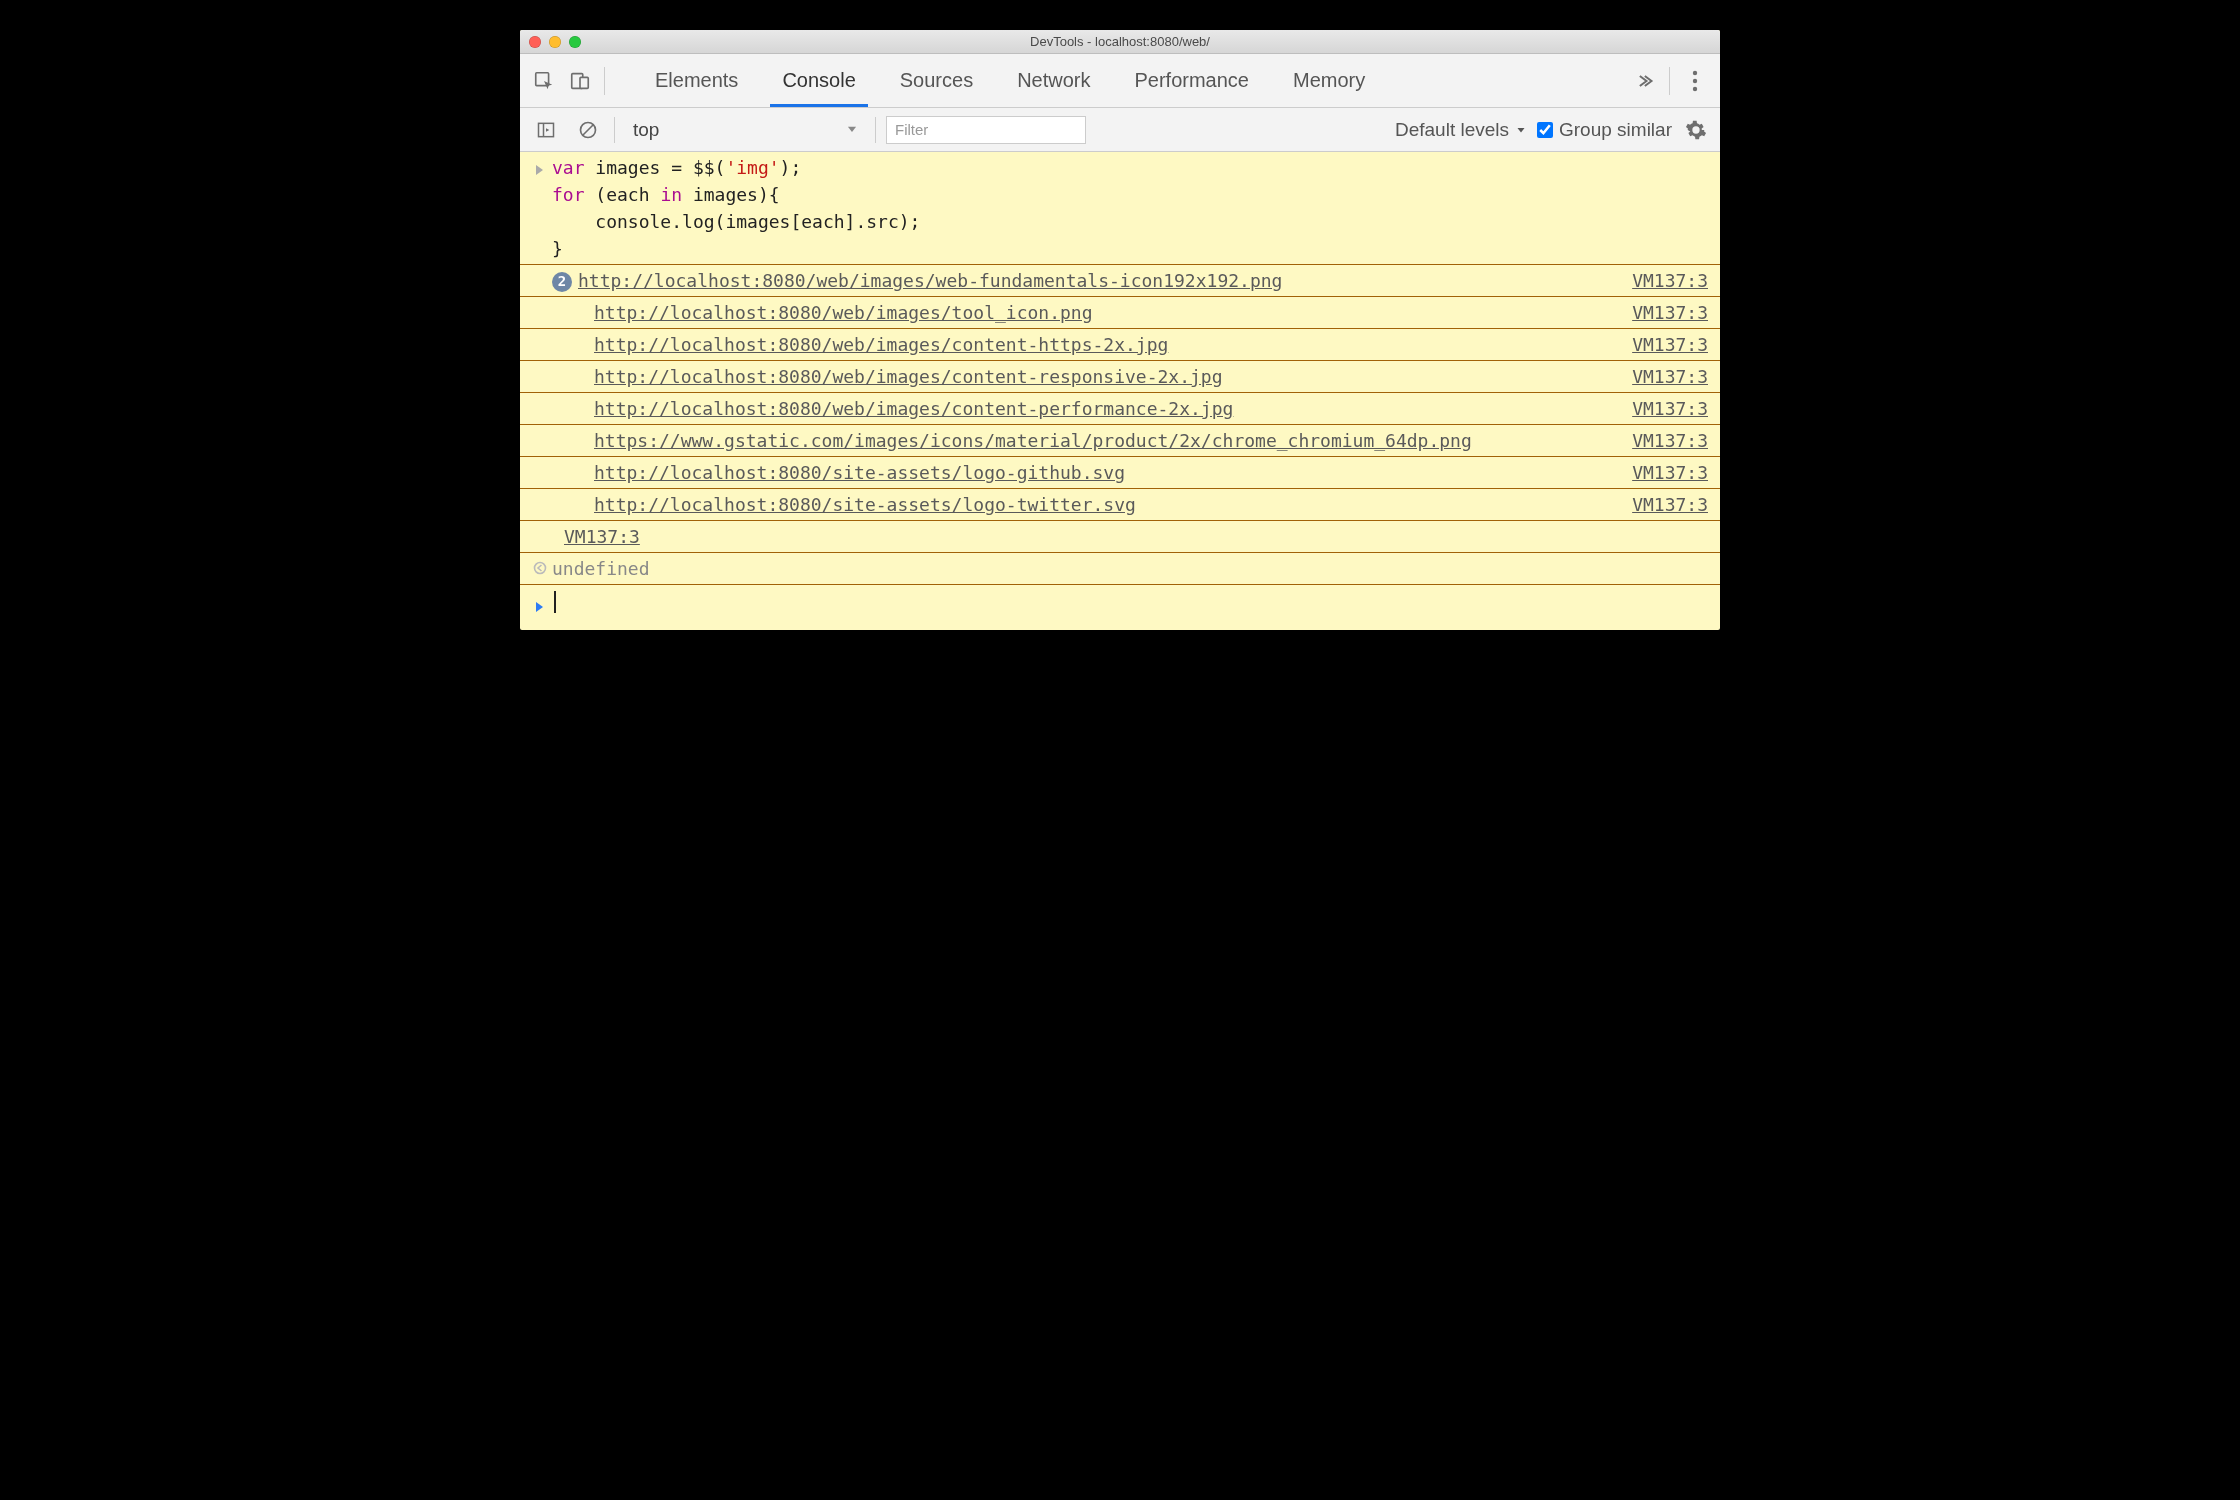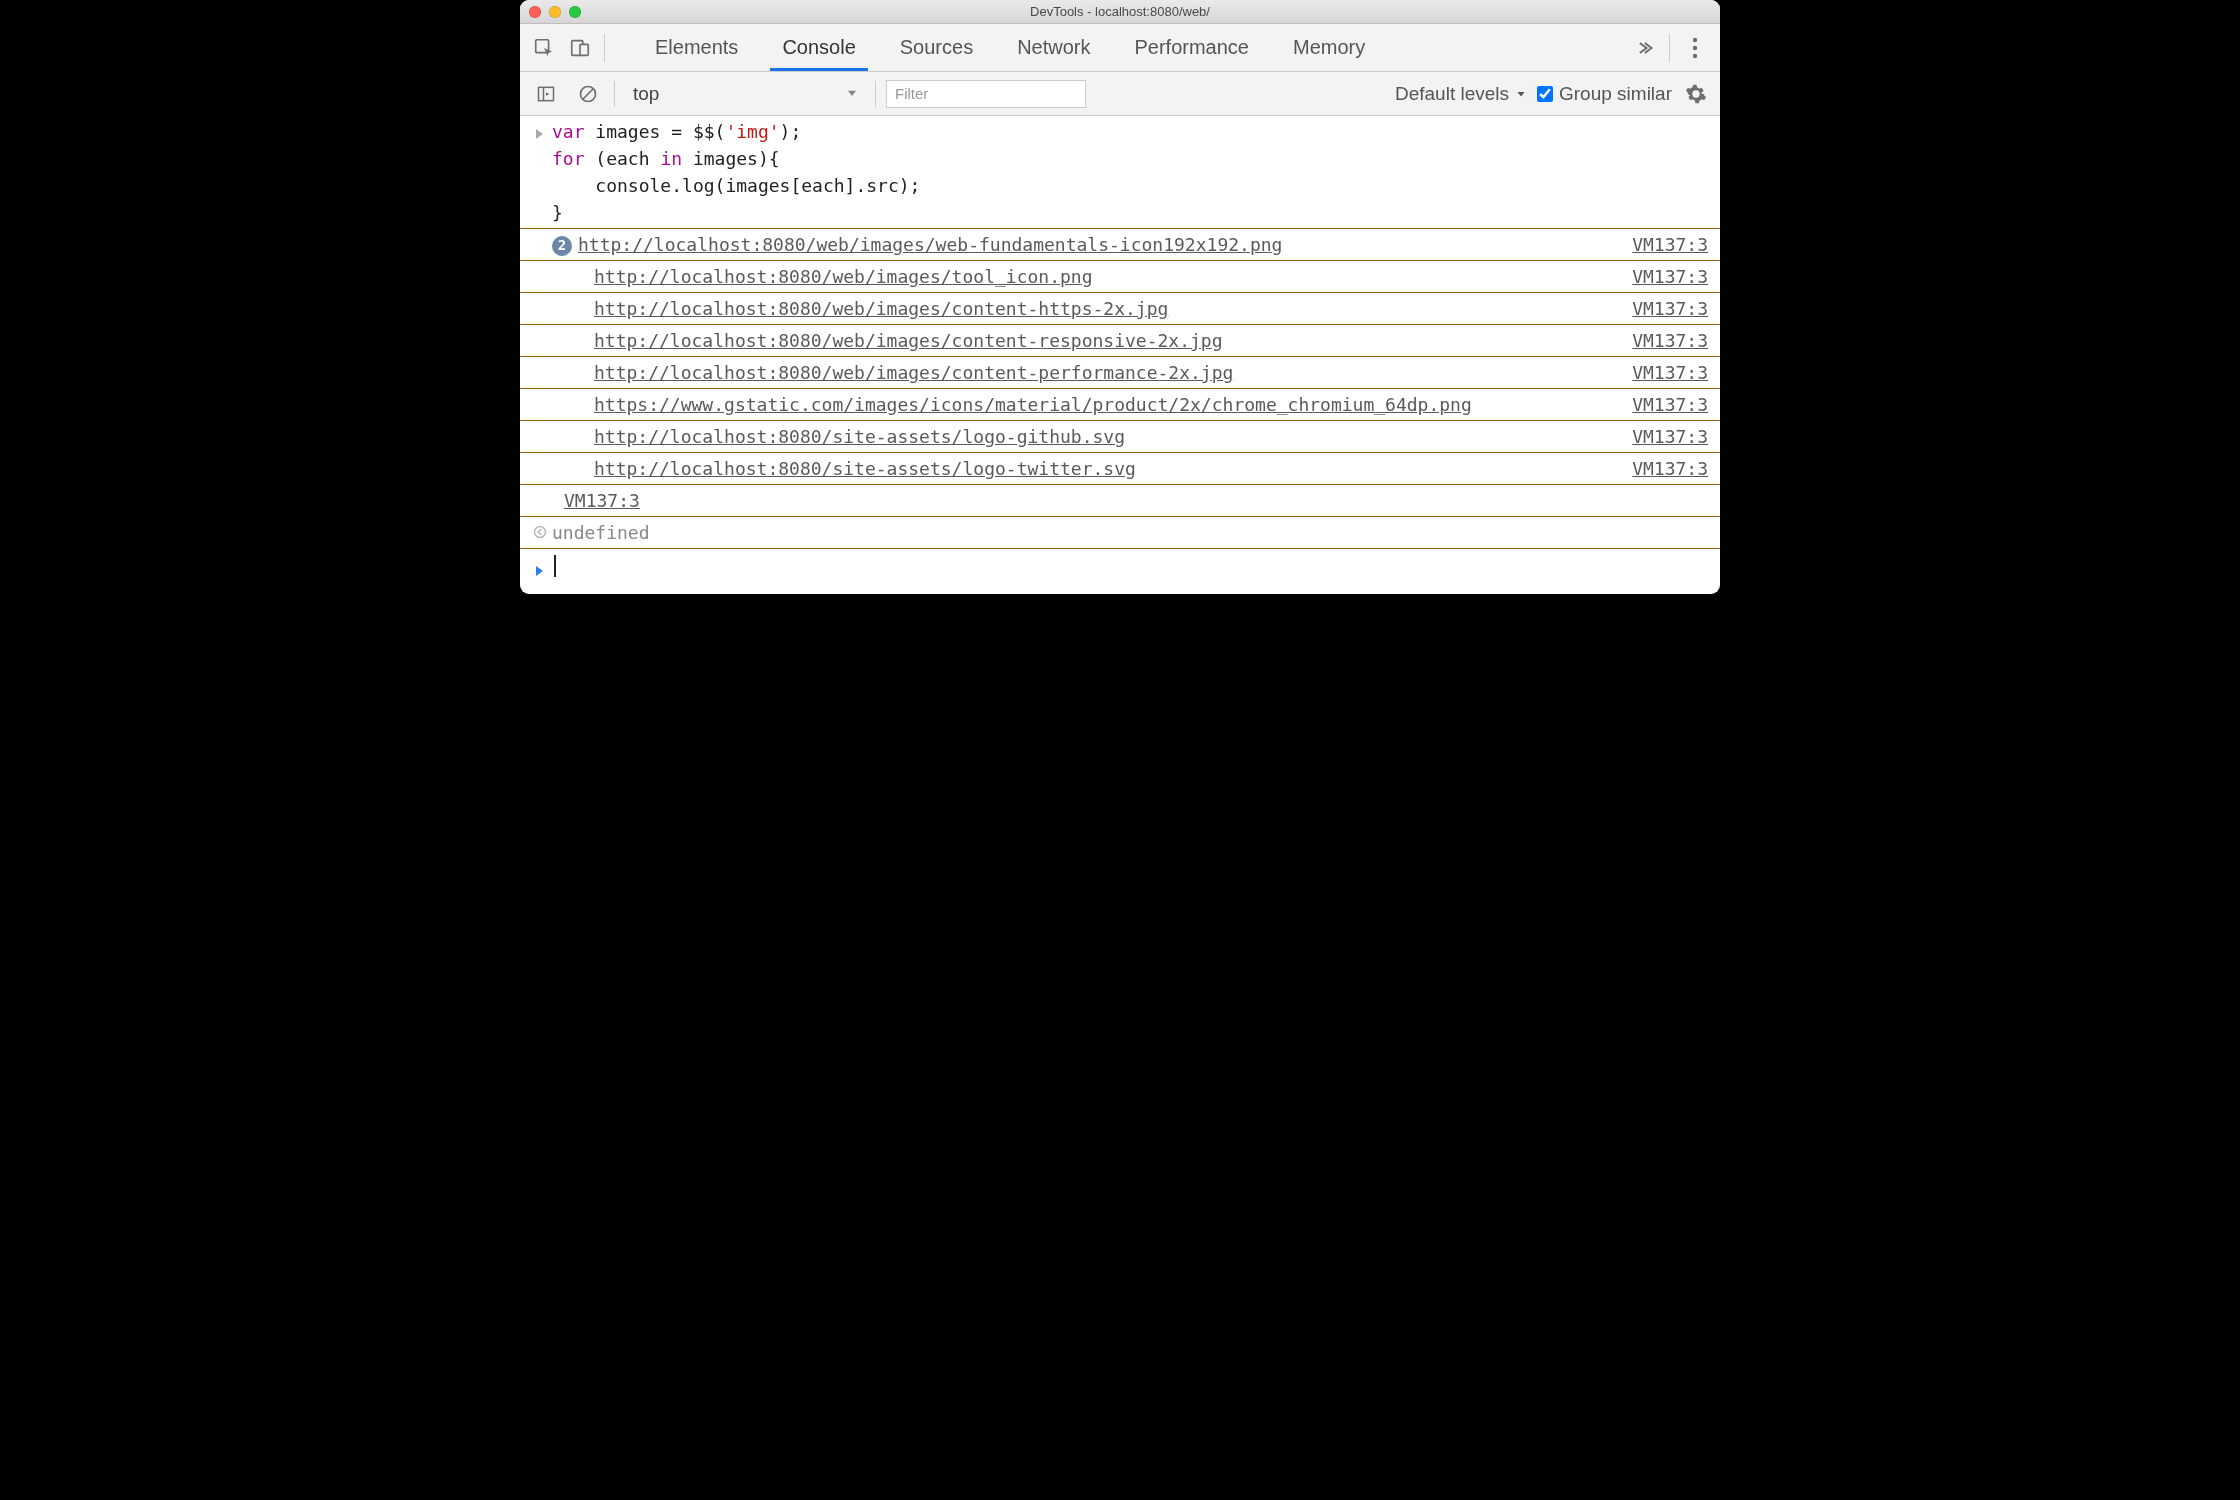--- a/index.html
+++ b/index.html
@@ -6,22 +6,23 @@
   html, body { height: 100%; }
   body {
     background: #000;
     font-family: -apple-system, BlinkMacSystemFont, "Segoe UI", Helvetica, Arial, sans-serif;
     display: flex;
     align-items: flex-start;
     justify-content: center;
   }
   .window {
     width: 1200px;
-    background: #ffffff;
-    border-radius: 9px;
+    margin-top: 30px;
+    background: #fef9c3;
+    border-radius: 2px;
     box-shadow: 0 20px 60px rgba(0,0,0,.5);
     overflow: hidden;
   }
   .titlebar {
     height: 24px;
     background: linear-gradient(#e9e9e9,#d6d6d6);
     border-bottom: 1px solid #bdbdbd;
     display: flex;
     align-items: center;
     position: relative;
@@ -43,21 +44,21 @@
     left: 0; right: 0;
     text-align: center;
     font-size: 13px;
     color: #4a4a4a;
     pointer-events: none;
   }
 
   .tabbar {
     display: flex;
     align-items: center;
-    height: 48px;
+    height: 54px;
     background: #f3f3f3;
     border-bottom: 1px solid #ccc;
     padding: 0 8px;
     gap: 4px;
   }
   .icon-btn {
     width: 32px; height: 28px;
     display: flex; align-items: center; justify-content: center;
     color: #6e6e6e;
     cursor: pointer;

